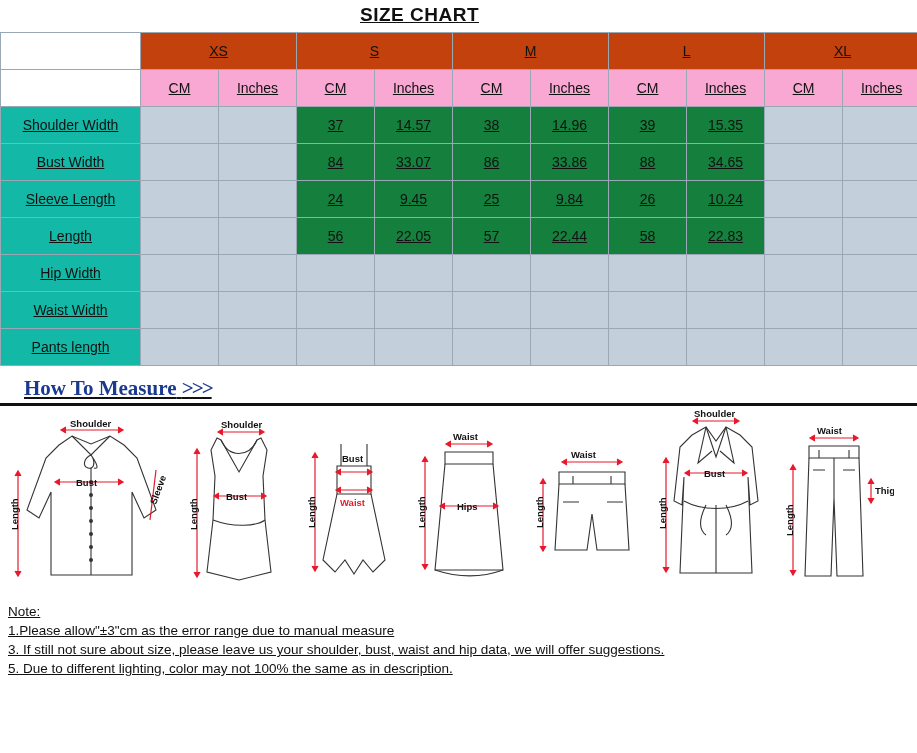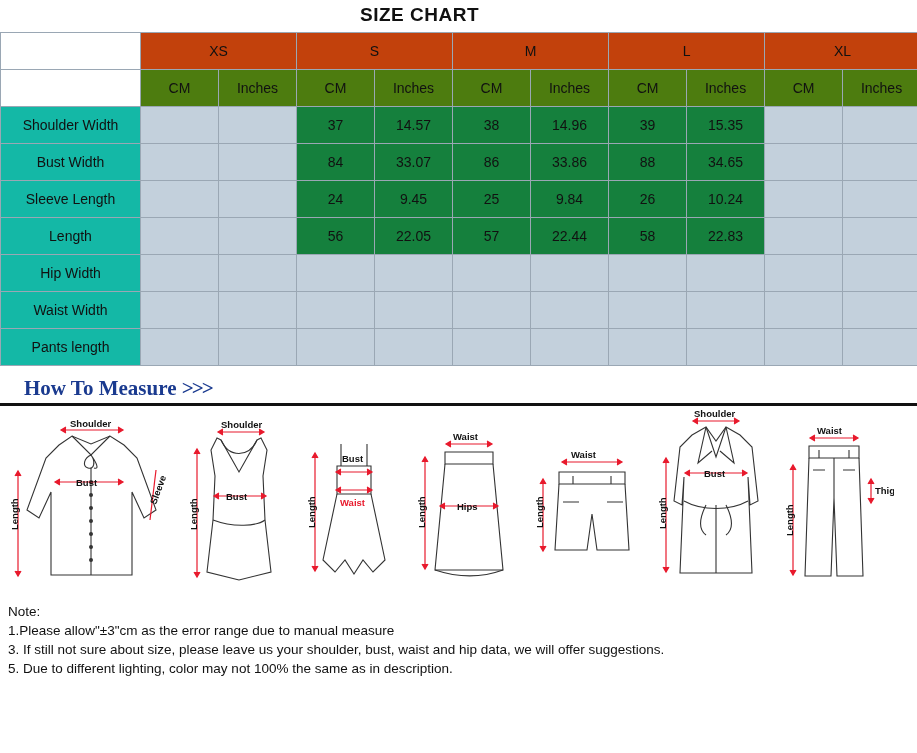--- a/index.html
+++ b/index.html
@@ -11,20 +11,21 @@
     width: 917px;
     height: 753px;
     font-family: "Liberation Sans", sans-serif;
     color: #111111;
     overflow: hidden;
   }
   .page {
     position: relative;
     width: 839px;
     height: 753px;
+    text-decoration: underline;
   }
 
   
   .title {
     text-align: center;
     font-size: 19px;
     font-weight: bold;
     letter-spacing: 0.5px;
     padding: 4px 0 6px 0;
     color: #111;
@@ -54,21 +55,21 @@
   }
   td.sizehead {
     color: #e8192c;
     font-weight: bold;
     font-size: 21px;
     background: #c2410c;
     height: 40px;
   }
   td.unit {
     font-size: 13px;
-    background: #4d7c0f;
+    background: #f9a8d4;
     height: 30px;
   }
   td.corner {
     background: #ffffff;
   }
   td.blank {
     background: #c3d0dc;
   }
   td.val {
     background: #15803d;

